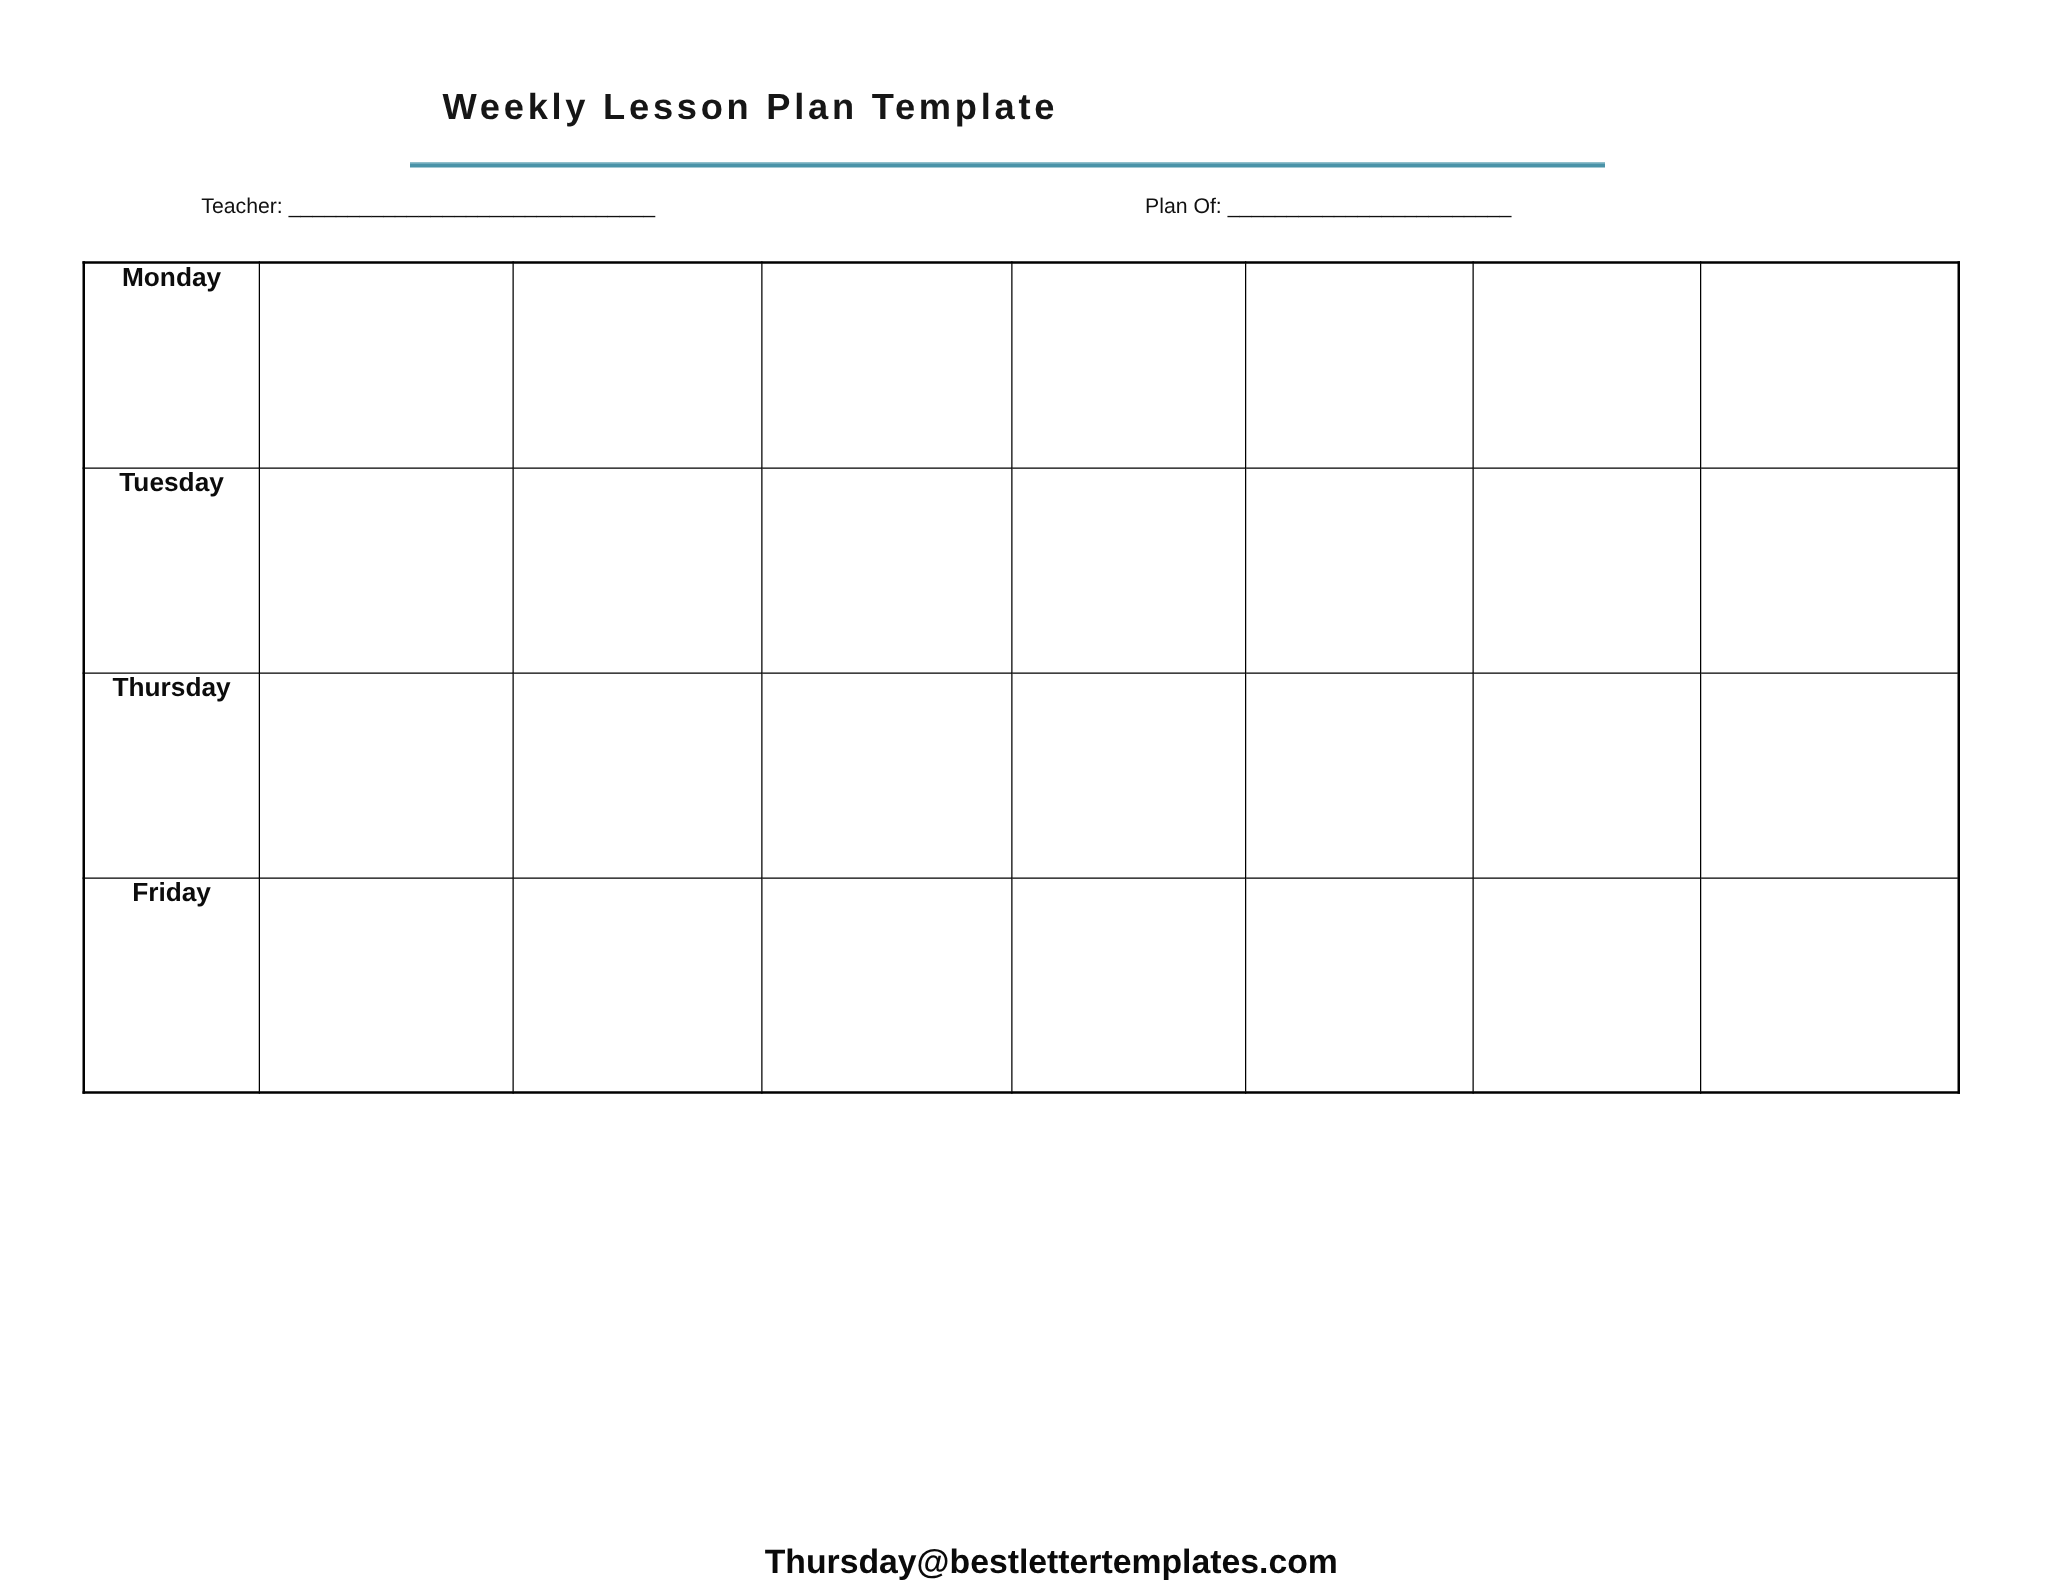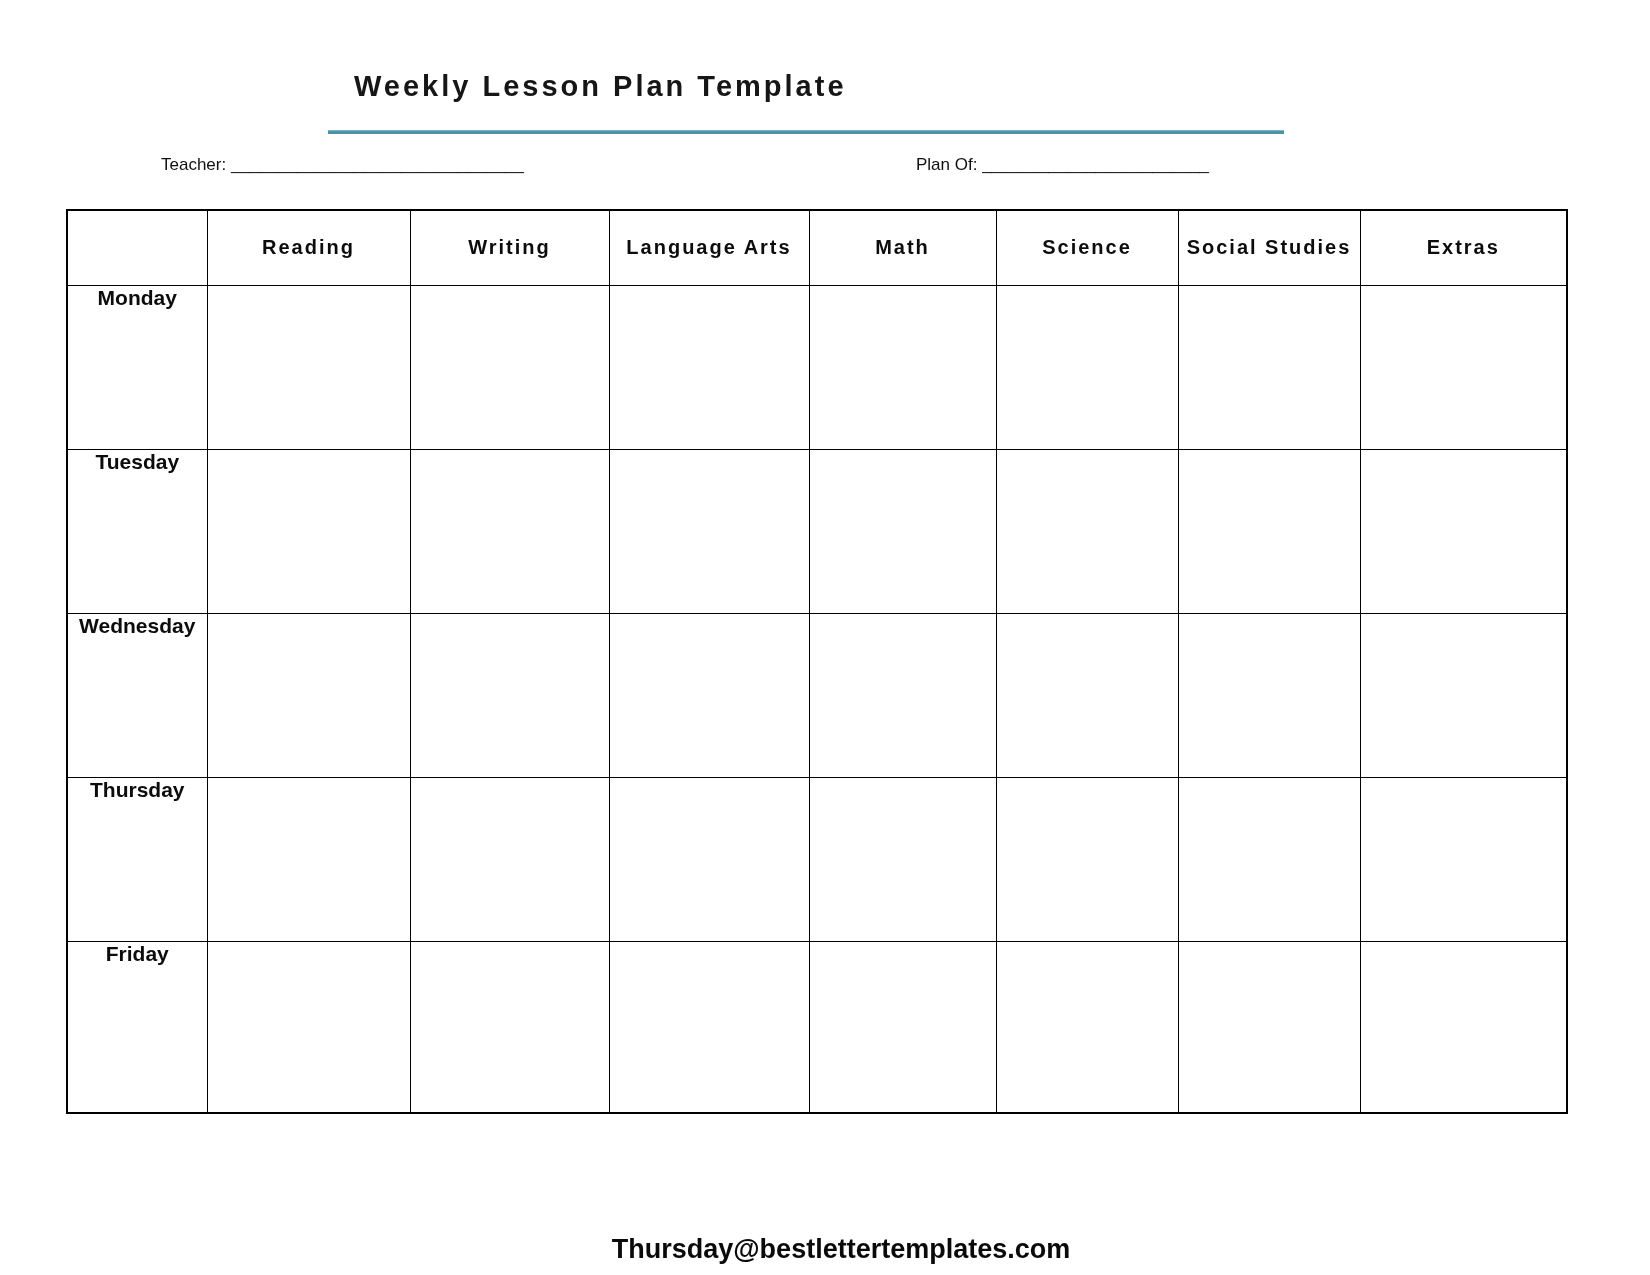--- a/index.html
+++ b/index.html
@@ -117,30 +117,20 @@
       <col style="width:140px">
       <col style="width:203px">
       <col style="width:199px">
       <col style="width:200px">
       <col style="width:187px">
       <col style="width:182px">
       <col style="width:182px">
       <col style="width:207px">
     </colgroup>
     <tbody>
-      <tr class="header-row">
-        <th class="subject-header"></th>
-        <th class="subject-header">Reading</th>
-        <th class="subject-header">Writing</th>
-        <th class="subject-header">Language Arts</th>
-        <th class="subject-header">Math</th>
-        <th class="subject-header">Science</th>
-        <th class="subject-header">Social Studies</th>
-        <th class="subject-header">Extras</th>
-      </tr>
 
       <tr class="day-row">
         <th class="day-header">Monday</th>
         <td class="lesson-cell"></td>
         <td class="lesson-cell"></td>
         <td class="lesson-cell"></td>
         <td class="lesson-cell"></td>
         <td class="lesson-cell"></td>
         <td class="lesson-cell"></td>
         <td class="lesson-cell"></td>
@@ -150,30 +140,20 @@
         <th class="day-header">Tuesday</th>
         <td class="lesson-cell"></td>
         <td class="lesson-cell"></td>
         <td class="lesson-cell"></td>
         <td class="lesson-cell"></td>
         <td class="lesson-cell"></td>
         <td class="lesson-cell"></td>
         <td class="lesson-cell"></td>
       </tr>
 
-      <tr class="day-row">
-        <th class="day-header">Wednesday</th>
-        <td class="lesson-cell"></td>
-        <td class="lesson-cell"></td>
-        <td class="lesson-cell"></td>
-        <td class="lesson-cell"></td>
-        <td class="lesson-cell"></td>
-        <td class="lesson-cell"></td>
-        <td class="lesson-cell"></td>
-      </tr>
 
       <tr class="day-row">
         <th class="day-header">Thursday</th>
         <td class="lesson-cell"></td>
         <td class="lesson-cell"></td>
         <td class="lesson-cell"></td>
         <td class="lesson-cell"></td>
         <td class="lesson-cell"></td>
         <td class="lesson-cell"></td>
         <td class="lesson-cell"></td>

